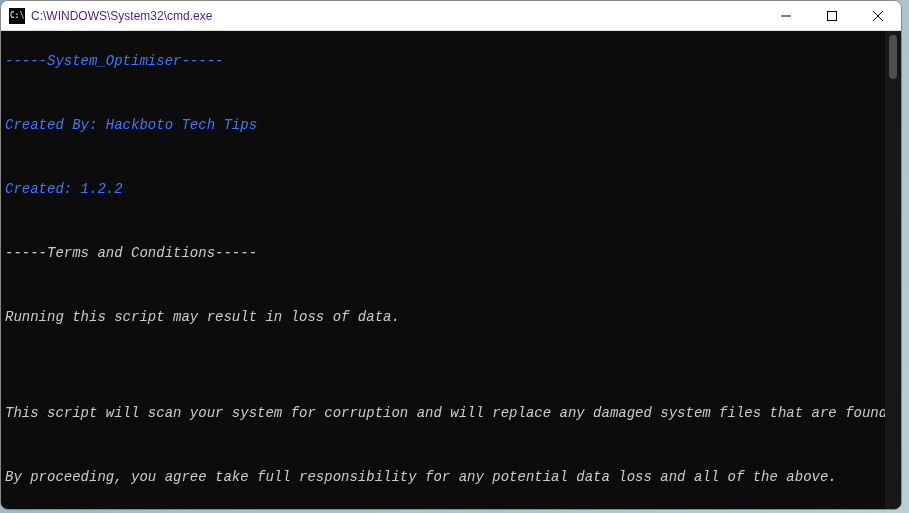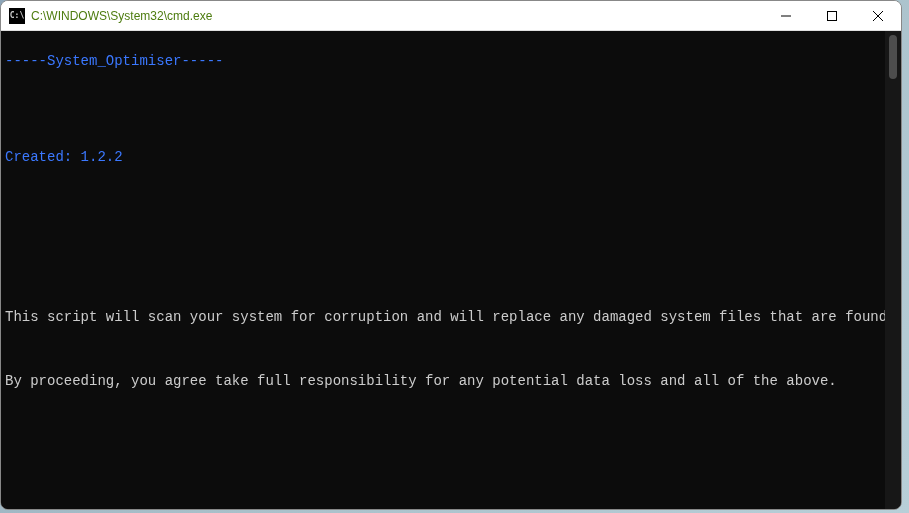--- a/index.html
+++ b/index.html
@@ -45,21 +45,21 @@
       display: flex;
       align-items: center;
       justify-content: center;
       font-size: 8px;
       color: #ccc;
       font-family: monospace;
       font-weight: bold;
     }
     .titlebar-title {
       font-size: 12px;
-      color: #4d7c0f;
+      color: #4c1d95;
       flex: 1;
     }
     .titlebar-controls {
       display: flex;
       height: 100%;
     }
     .titlebar-btn {
       width: 46px;
       height: 100%;
       display: flex;
@@ -85,20 +85,21 @@
       padding: 6px 4px;
       font-family: Consolas, "Courier New", monospace;
       font-size: 14px;
       line-height: 16px;
       color: #cccccc;
       white-space: pre;
       overflow: hidden;
     }
     .line {
       min-height: 16px;
+      font-style: italic;
     }
     .blue {
       color: #3b78ff;
     }
     .scrollbar {
       width: 16px;
       background: #171717;
       position: relative;
     }
     .scrollbar-thumb {
@@ -134,24 +135,27 @@
             <line x1="0" y1="0" x2="10" y2="10" stroke="currentColor" stroke-width="1"></line>
             <line x1="10" y1="0" x2="0" y2="10" stroke="currentColor" stroke-width="1"></line>
           </svg>
       </div>
     </div>
   </div>
   <div class="terminal-wrap">
     <div class="terminal">
 <div class="line blue">-----System_Optimiser-----</div>
 <div class="line"></div>
+<div class="line blue">Created By: Hackboto Tech Tips</div>
 <div class="line"></div>
 <div class="line blue">Created: 1.2.2</div>
 <div class="line"></div>
+<div class="line">-----Terms and Conditions-----</div>
 <div class="line"></div>
+<div class="line">Running this script may result in loss of data.</div>
 <div class="line"></div>
 <div class="line"></div>
 <div class="line">This script will scan your system for corruption and will replace any damaged system files that are found.</div>
 <div class="line"></div>
 <div class="line">By proceeding, you agree take full responsibility for any potential data loss and all of the above.</div>
 
 
 
 
     </div>

